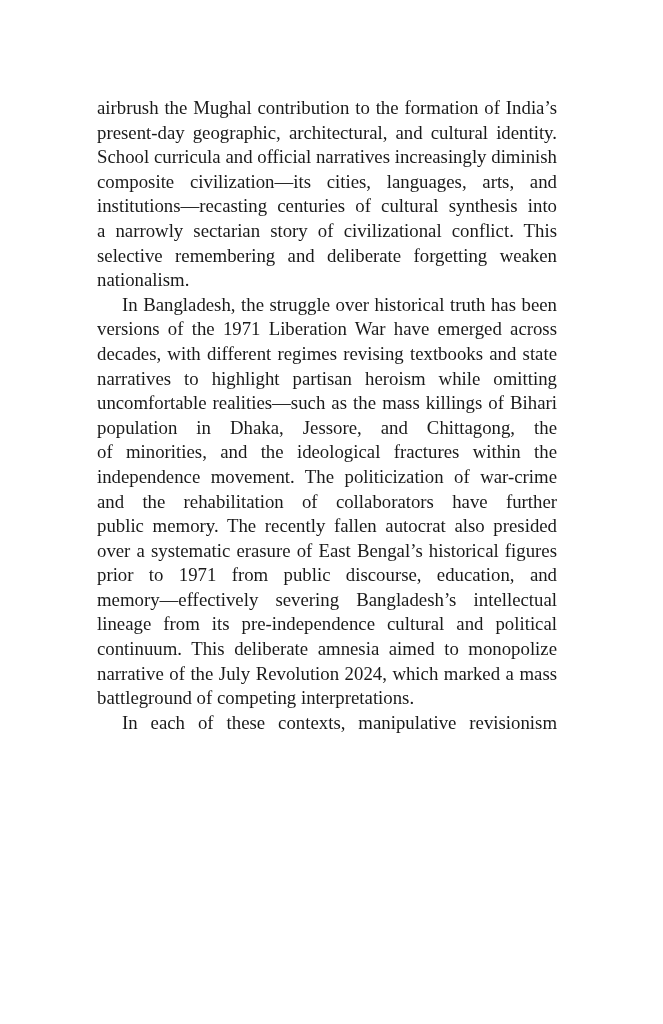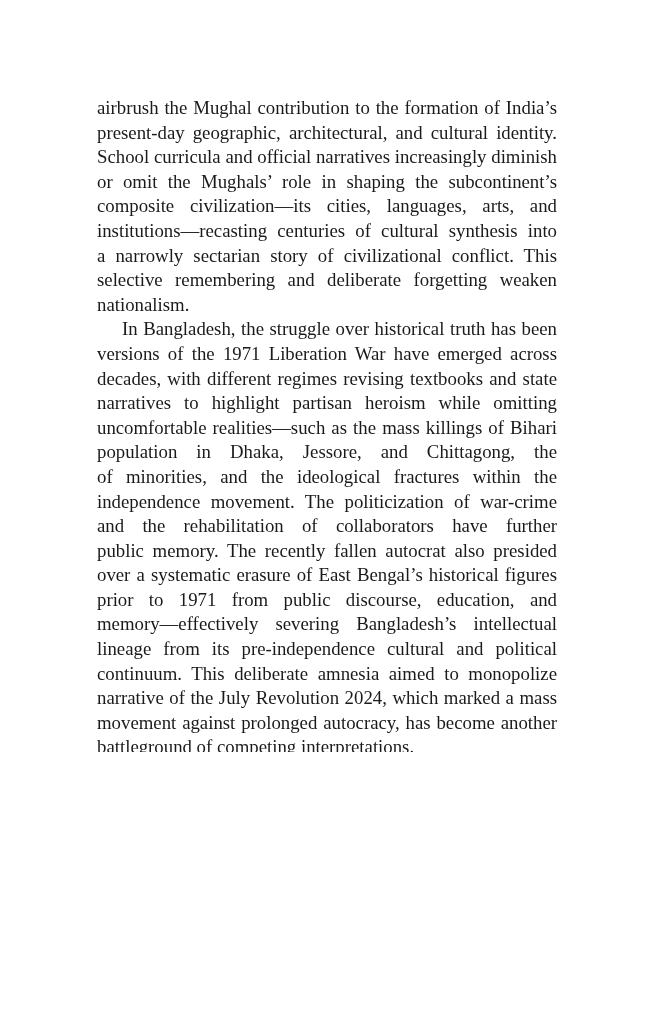--- a/index.html
+++ b/index.html
@@ -44,21 +44,20 @@
 </style>
 </head>
 <body>
 
 <div class="book-page">
   <div class="text-block" style="color: rgb(26, 26, 26);">
       <div class="paragraph">
         <div class="text-line">airbrush the Mughal contribution to the formation of India’s</div>
         <div class="text-line">present-day geographic, architectural, and cultural identity.</div>
         <div class="text-line">School curricula and official narratives increasingly diminish</div>
-        <div class="text-line">or omit the Mughals’ role in shaping the subcontinent’s</div>
         <div class="text-line">composite civilization—its cities, languages, arts, and</div>
         <div class="text-line">institutions—recasting centuries of cultural synthesis into</div>
         <div class="text-line">a narrowly sectarian story of civilizational conflict. This</div>
         <div class="text-line">selective remembering and deliberate forgetting weaken India’s</div>
         <div class="text-line last-line">nationalism.</div>
       </div>
       <div class="paragraph">
         <div class="text-line indent-line">In Bangladesh, the struggle over historical truth has been</div>
         <div class="text-line">versions of the 1971 Liberation War have emerged across</div>
         <div class="text-line">decades, with different regimes revising textbooks and state</div>
@@ -68,20 +67,19 @@
         <div class="text-line">of minorities, and the ideological fractures within the</div>
         <div class="text-line">independence movement. The politicization of war-crime trials</div>
         <div class="text-line">and the rehabilitation of collaborators have further movement</div>
         <div class="text-line">public memory. The recently fallen autocrat also presided</div>
         <div class="text-line">over a systematic erasure of East Bengal’s historical figures</div>
         <div class="text-line">prior to 1971 from public discourse, education, and collective</div>
         <div class="text-line">memory—effectively severing Bangladesh’s intellectual</div>
         <div class="text-line">lineage from its pre-independence cultural and political</div>
         <div class="text-line">continuum. This deliberate amnesia aimed to monopolize</div>
         <div class="text-line">narrative of the July Revolution 2024, which marked a mass</div>
-        <div class="text-line">movement against prolonged autocracy, has become another</div>
         <div class="text-line last-line">battleground of competing interpretations.</div>
       </div>
       <div class="paragraph">
         <div class="text-line indent-line">In each of these contexts, manipulative revisionism</div>
       </div>
     </div>
 </div>
 
 </body></html>

